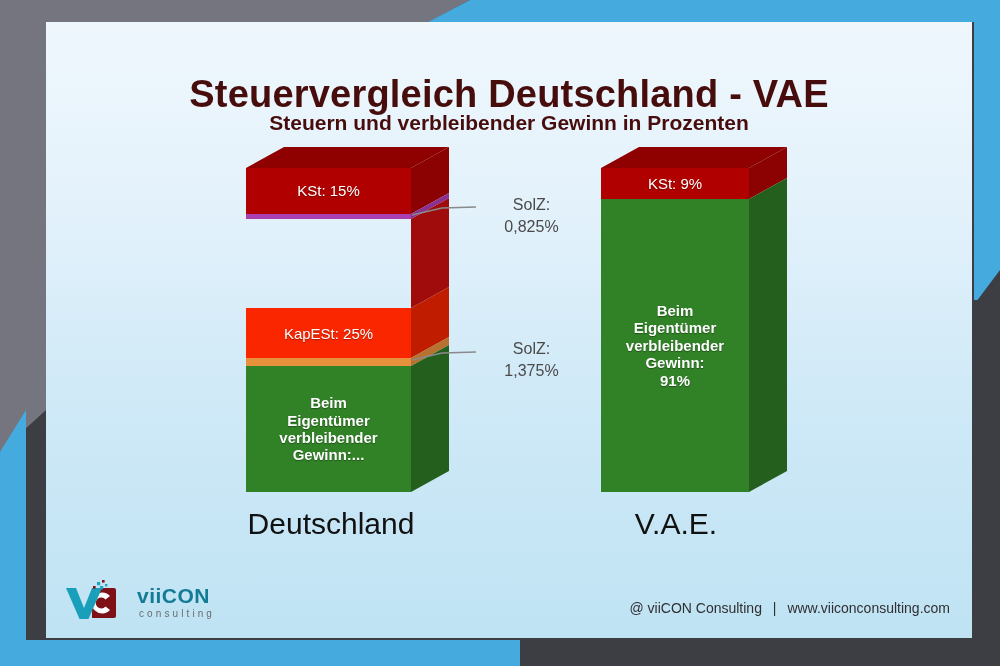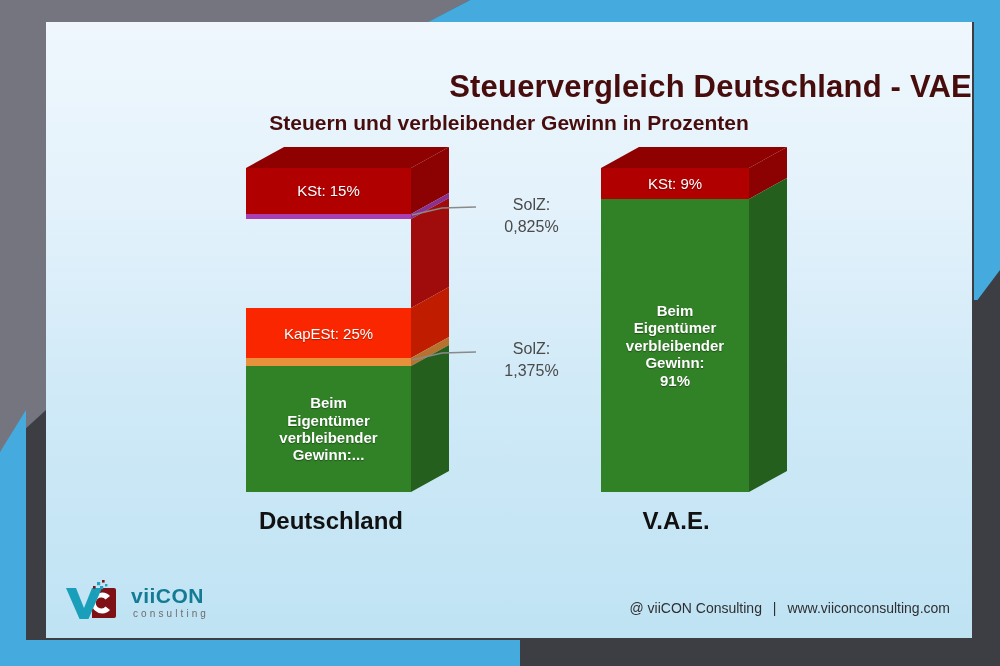--- a/index.html
+++ b/index.html
@@ -47,22 +47,22 @@
   }
 
   
   #canvas{
     position:absolute;left:46px;top:22px;right:28px;bottom:28px;
     background:linear-gradient(to bottom,#eff7fd 0%,#e4f2fb 28%,#cfe9f7 62%,#bfe3f3 100%);
   }
 
   
   .title{
-    position:absolute;left:0;right:0;top:26px;text-align:right;
-    font-size:31px;font-weight:bold;color:#470d0d;letter-spacing:.2px;
+    position:absolute;left:0;right:0;top:26px;text-align:center;
+    font-size:38px;font-weight:bold;color:#470d0d;letter-spacing:.2px;
   }
   .subtitle{
     position:absolute;left:0;right:0;top:72px;text-align:center;
     font-size:21px;font-weight:bold;color:#470d0d;
   }
 
   
   #plot{position:absolute;left:0;top:0;right:0;bottom:0;padding-left:12px;}
 
   .bar-wrap{position:absolute;}
@@ -76,30 +76,30 @@
   .seg.tax .seg-label{font-size:15px;font-weight:normal;
     text-shadow:0 1px 1px rgba(0,0,0,.35);}
   .seg.profit .seg-label{font-size:15px;font-weight:bold;
     text-shadow:0 1px 1px rgba(0,0,0,.35);}
 
   
   .three-d{position:absolute;top:0;left:0;overflow:visible;pointer-events:none;}
 
   
   .cat{
-    position:absolute;text-align:center;font-size:24px;font-weight:bold;color:#111;
+    position:absolute;text-align:center;font-size:30px;font-weight:normal;color:#111;
   }
 
   
   .callout{
     position:absolute;font-size:16px;color:#4a4a4a;line-height:1.35;text-align:center;
   }
 
   
-  .logo{position:absolute;left:16px;bottom:14px;display:flex;align-items:center;gap:7px;}
+  .logo{position:absolute;left:16px;bottom:14px;display:flex;align-items:center;gap:13px;}
   .logo-mark{position:relative;width:62px;height:44px;}
   .logo-text{display:flex;flex-direction:column;line-height:1;}
   .logo-name{font-size:21px;font-weight:bold;color:#137b94;letter-spacing:.5px;}
   .logo-sub{font-size:10px;color:#6c6c70;letter-spacing:3.1px;margin-top:3px;margin-left:2px;}
   .footer-note{
     position:absolute;right:22px;bottom:22px;font-size:14px;color:#2f2f33;
   }
   .footer-sep{margin:0 7px;color:#2f2f33;}
 </style>
 </head>

